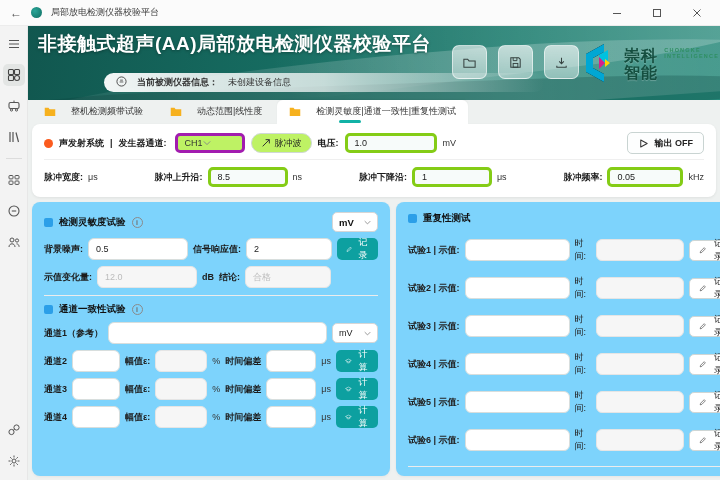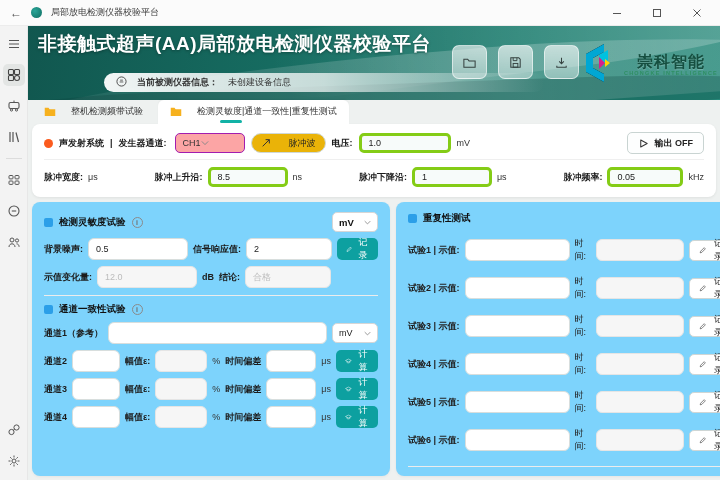--- a/index.html
+++ b/index.html
@@ -40,45 +40,45 @@
     letter-spacing:0.5px; text-shadow:0 1px 3px rgba(0,0,0,0.35); white-space:nowrap; }
   .status-pill { position:absolute; left:76px; top:47px; width:440px; height:19px; border-radius:10px;
     background:linear-gradient(90deg, rgba(255,255,255,0.95) 0%, rgba(255,255,255,0.7) 50%, rgba(255,255,255,0) 100%);
     display:flex; align-items:center; gap:10px; padding:0 12px; font-size:9px; color:#333; }
   .status-pill b { font-weight:bold; }
   .hdr-btns { position:absolute; left:424px; top:19px; display:flex; gap:11px; }
   .hdr-btn { width:35px; height:34px; border-radius:7px; border:1px solid rgba(255,255,255,0.55);
     background:linear-gradient(180deg, rgba(255,255,255,0.62), rgba(255,255,255,0.38));
     display:flex; align-items:center; justify-content:center; color:#35413f; cursor:pointer; }
   .logo { position:absolute; left:550px; top:16px; display:flex; align-items:center; gap:6px; }
-  .logo-text { display:flex; flex-direction:column; line-height:1.05;align-items:center; }
+  .logo-text { display:flex; flex-direction:row; line-height:1.05; }
   .logo-name { font-size:16px; font-weight:bold; color:#154f40;
     text-shadow:0 1px 1px rgba(255,255,255,0.25); letter-spacing:1px; }
   .logo-sub { font-size:5.5px; color:#2f8f63; letter-spacing:1.2px; font-weight:bold; }
 
   
   .tabbar { display:flex; align-items:flex-end; gap:3px; padding:3px 0 0 4px; height:24px; }
   .tab { position:relative; display:flex; align-items:center; gap:15px; font-size:9px; color:#333;
     padding:5px 12px 6px; border-radius:6px 6px 0 0; cursor:pointer; white-space:nowrap; }
   .tab.active { background:#fff; box-shadow:0 -1px 2px rgba(0,0,0,0.04); }
   .tab.active::after { content:""; position:absolute; left:62px; bottom:1px; width:22px; height:3px;
     border-radius:2px; background:#12b2a6; }
 
   
   .gen-card { margin:0 4px 5px; background:#fff; border-radius:8px; padding:5px 12px 6px;
     box-shadow:0 1px 3px rgba(0,0,0,0.07); }
   .gen-row { display:flex; align-items:center; gap:6px; height:28px; font-size:9px; }
   .gen-row .lab, .flab { font-weight:bold; color:#1c1c1c; white-space:nowrap; }
   .dot { width:9px; height:9px; border-radius:50%; background:#fb5b1e; }
   .sep { color:#1c1c1c; font-weight:bold; }
-  .dd { height:20px; background:#fca5a5; border:1px solid #a21caf; border-radius:5px;
+  .dd { height:20px; background:#bef264; border:3px solid #a21caf; border-radius:5px;
     display:flex; align-items:center; padding:0 7px; cursor:pointer; color:#333; }
   .dd-ch { width:70px; margin-left:2px; }
-  .pill-btn { height:20px; border:1px solid #cfd8d6; border-radius:10px; background:#eab308;
-    display:flex; align-items:center; gap:18px; padding:0 9px; cursor:pointer; white-space:nowrap; }
+  .pill-btn { height:20px; border:1px solid #cfd8d6; border-radius:10px; background:#bef264;
+    display:flex; align-items:center; gap:4px; padding:0 9px; cursor:pointer; white-space:nowrap; }
   input.fld { height:20px; border:3px solid #84cc16; background:#f7fbfa; border-radius:5px;
     padding:0 7px; font-size:9px; color:#222; font-family:inherit; outline:none; }
   input.fld:disabled { background:#f6f6f6; color:#b8b8b8; border-color:#e6e6e6; }
   .out-btn { margin-left:auto; height:22px; border:1px solid #c9d4d2; border-radius:5px; background:#fdfefe;
     display:flex; align-items:center; gap:6px; padding:0 10px; font-weight:bold; font-size:9px; cursor:pointer; }
   .gen-div { border-top:1px solid #efefef; margin:2px 0 3px; }
   .g2 { justify-content:space-between; }
   .g2 .grp { display:flex; align-items:center; gap:5px; }
   .unit { color:#333; }
 
@@ -250,20 +250,26 @@
       </div>
     </div>
 
     <div class="tabbar">
       <span class="tab">
         <svg width="12" height="11" viewBox="0 0 16 14">
             <path d="M1 2h5l1.5 2H15v9H1z" fill="#f6b11e"></path>
           </svg>
         <span>整机检测频带试验</span>
         </span>
+      <span class="tab">
+        <svg width="12" height="11" viewBox="0 0 16 14">
+            <path d="M1 2h5l1.5 2H15v9H1z" fill="#f6b11e"></path>
+          </svg>
+        <span>动态范围|线性度</span>
+        </span>
       <span class="tab active">
         <svg width="12" height="11" viewBox="0 0 16 14">
             <path d="M1 2h5l1.5 2H15v9H1z" fill="#f6b11e"></path>
           </svg>
         <span>检测灵敏度|通道一致性|重复性测试</span>
         </span>
     </div>
 
     <div class="gen-card">
       <div class="gen-row">

